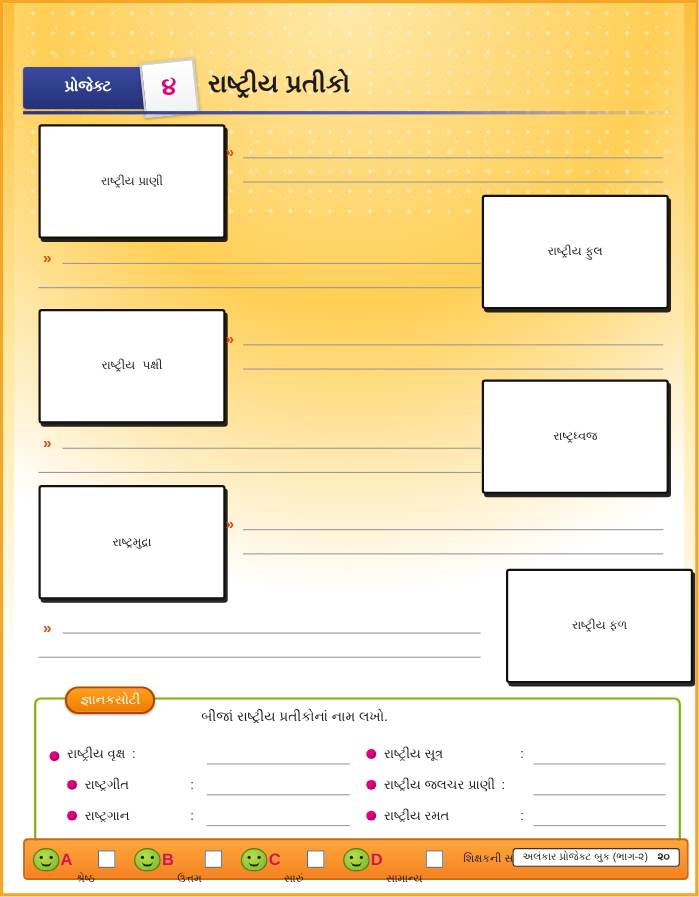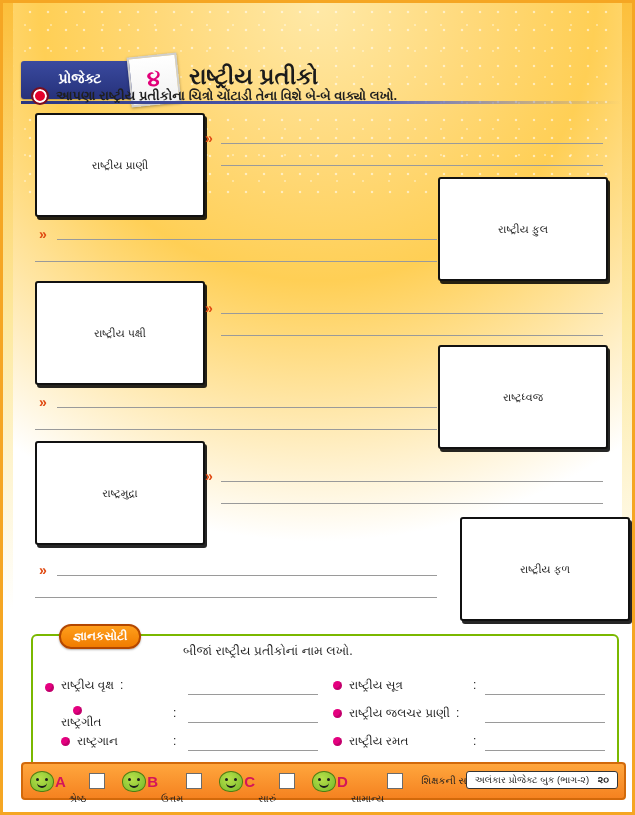--- a/index.html
+++ b/index.html
@@ -177,21 +177,21 @@
   }
   .gyan-badge {
     position: absolute;
     left: 26px; top: -12px;
     padding: 3px 12px 4px 12px;
     background: linear-gradient(#ff9f1c, #f07c00);
     border: 2px solid #b34700;
     border-radius: 12px;
     color: #ffffff;
     font-size: 12px;
-    font-weight: bold;
+    font-weight: normal;
     box-shadow: 0 1px 2px rgba(0,0,0,0.3);
     text-align: center;
   }
   .gyan-head {
     position: absolute;
     left: 150px; top: 8px;
     font-size: 12.5px;
     font-weight: normal;
     color: #1f1f1f;
   }
@@ -325,40 +325,36 @@
       <div class="banner-blue">
         <div class="txt">પ્રોજેક્ટ</div>
       </div>
       <div class="banner-num">
         <div class="txt">૪</div>
       </div>
       <div class="banner-title">રાષ્ટ્રીય પ્રતીકો</div>
       <div class="banner-rule"></div>
     </div>
 
-    <div class="instruction">
-      <div class="bullet-target"></div>
-      <div class="txt">આપણા રાષ્ટ્રીય પ્રતીકોના ચિત્રો ચોંટાડી તેના વિશે બે-બે વાક્યો લખો.</div>
-    </div>
 
     <div class="draw-box" style="left:22px; top:104px; width:166px; height:100px;">
       <div class="caption">રાષ્ટ્રીય પ્રાણી</div>
     </div>
     <div class="arrow" style="left:192px; top:122px;">»</div>
     <div class="line" style="left:208px; top:134px; width:382px;"></div>
     <div class="line" style="left:208px; top:156px; width:382px;"></div>
     <div class="arrow" style="left:26px; top:218px;">»</div>
     <div class="line" style="left:44px; top:230px; width:380px;"></div>
     <div class="line" style="left:22px; top:252px; width:402px;"></div>
 
     <div class="draw-box" style="left:425px; top:168px; width:166px; height:100px;">
       <div class="caption">રાષ્ટ્રીય ફુલ</div>
     </div>
 
-    <div class="draw-box" style="left:22px; top:272px; width:166px; height:100px;">
+    <div class="draw-box" style="left:22px; top:272px; width:166px; height:100px;font-family:Liberation Mono, monospace;">
       <div class="caption">રાષ્ટ્રીય પક્ષી</div>
     </div>
     <div class="arrow" style="left:192px; top:292px;">»</div>
     <div class="line" style="left:208px; top:304px; width:382px;"></div>
     <div class="line" style="left:208px; top:326px; width:382px;"></div>
     <div class="arrow" style="left:26px; top:386px;">»</div>
     <div class="line" style="left:44px; top:398px; width:380px;"></div>
     <div class="line" style="left:22px; top:420px; width:402px;"></div>
 
     <div class="draw-box" style="left:425px; top:336px; width:166px; height:100px;">
@@ -392,21 +388,21 @@
 
       <div class="gyan-item" style="left:300px; top:42px;">
         <span class="dot-pink"></span>
         <span class="lbl">રાષ્ટ્રીય સૂત્ર</span>
       </div>
       <div class="gyan-item" style="left:440px; top:42px;">
         <span>:</span>
       </div>
       <div class="gyan-line" style="left:452px; top:58px; width:120px;"></div>
 
-      <div class="gyan-item" style="left:28px; top:70px;flex-direction:column;">
+      <div class="gyan-item" style="left:28px; top:70px;">
         <span class="dot-pink"></span>
         <span class="lbl">રાષ્ટ્રગીત</span>
       </div>
       <div class="gyan-item" style="left:140px; top:70px;">
         <span>:</span>
       </div>
       <div class="gyan-line" style="left:155px; top:86px; width:130px;"></div>
 
       <div class="gyan-item" style="left:300px; top:70px;">
         <span class="dot-pink"></span>

